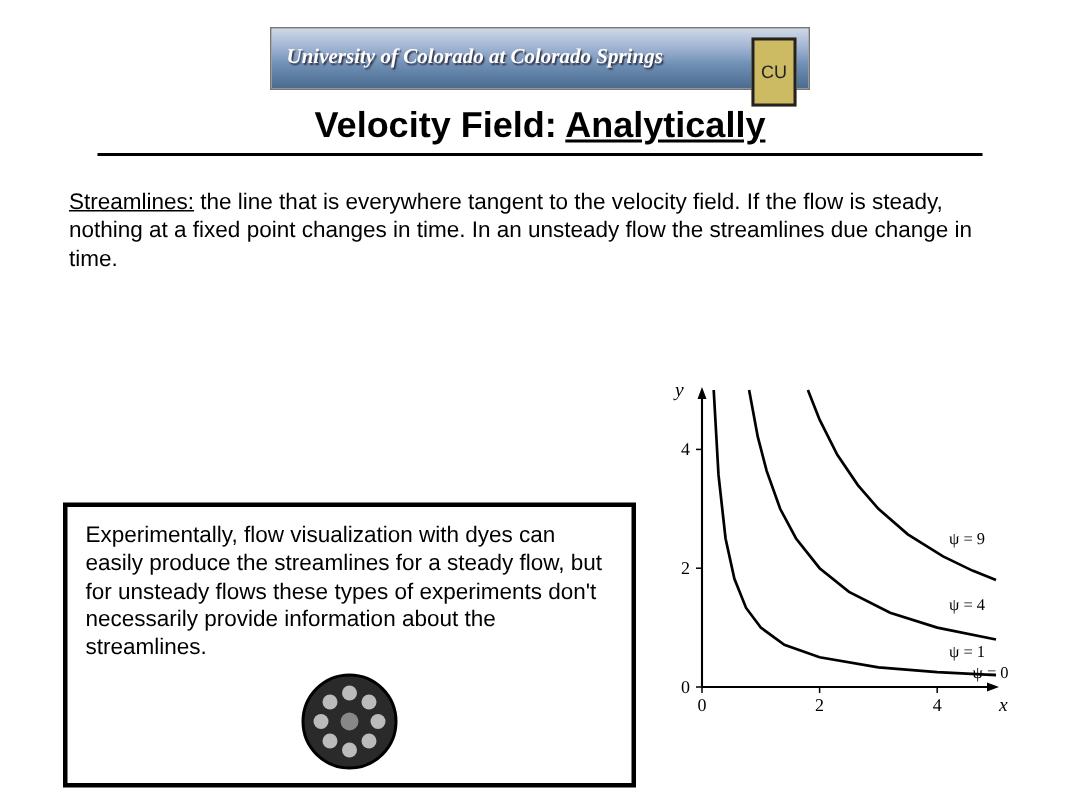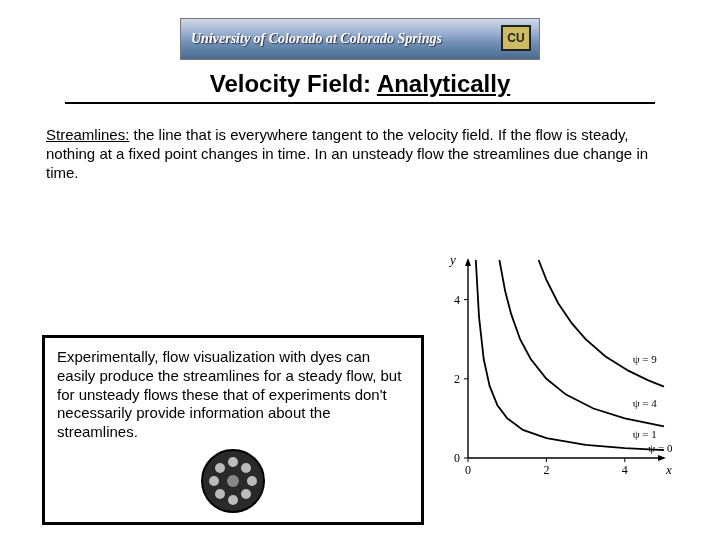--- a/index.html
+++ b/index.html
@@ -28,27 +28,27 @@
     font-size: 14px;
     margin-left: 10px;
     text-shadow: 1px 1px 1px #334;
     font-family: Georgia, serif;
   }
   .banner-logo {
     position: absolute;
     right: 8px;
     top: 6px;
     width: 30px;
-    height: 26px;
+    height: 46px;
     background: #cdbb63;
     border: 2px solid #222;
     display: flex;
     align-items: center;
     justify-content: center;
-    font-weight: bold;
+    font-weight: normal;
     font-size: 12px;
     color: #222;
   }
   .title {
     text-align: center;
     font-family: Arial, sans-serif;
     font-size: 24px;
     font-weight: bold;
     margin-bottom: 4px;
   }
@@ -151,21 +151,21 @@
       <path d="M61.4 8.0 L67.2 39.3 L73.1 61.9 L82.1 87.2 L92.7 107.0 L108.4 126.8 L128.0 142.6 L155.4 156.5 L186.8 166.4 L226.0 174.3" fill="none" stroke="#000" stroke-width="1.8"></path>
       <path d="M100.6 8.0 L108.4 27.8 L120.2 51.2 L133.9 71.4 L147.6 87.2 L167.2 104.2 L190.7 118.9 L210.3 128.4 L226.0 134.7" fill="none" stroke="#000" stroke-width="1.8"></path>
       <text x="210.32" y="200.06" font-size="11" font-family="serif">ψ = 0</text>
       <text x="194.64000000000001" y="186.2" font-size="11" font-family="serif">ψ = 1</text>
       <text x="194.64000000000001" y="154.51999999999998" font-size="11" font-family="serif">ψ = 4</text>
       <text x="194.64000000000001" y="110.96000000000001" font-size="11" font-family="serif">ψ = 9</text>
     </svg>
 </div>
 
 <div class="exp-box">
-  <div>Experimentally, flow visualization with dyes can easily produce the streamlines for a steady flow, but for unsteady flows these that of experiments don't necessarily provide information about the streamlines.</div>
+  <div>Experimentally, flow visualization with dyes can easily produce the streamlines for a steady flow, but for unsteady flows these types of experiments don't necessarily provide information about the streamlines.</div>
   <svg class="reel" viewBox="0 0 66 66">
     <circle cx="33" cy="33" r="31" fill="#2a2a2a" stroke="#000" stroke-width="2"></circle>
     <circle cx="33" cy="33" r="6" fill="#888"></circle>
     <circle cx="33" cy="14" r="5" fill="#bbb"></circle>
     <circle cx="33" cy="52" r="5" fill="#bbb"></circle>
     <circle cx="14" cy="33" r="5" fill="#bbb"></circle>
     <circle cx="52" cy="33" r="5" fill="#bbb"></circle>
     <circle cx="20" cy="20" r="5" fill="#bbb"></circle>
     <circle cx="46" cy="20" r="5" fill="#bbb"></circle>
     <circle cx="20" cy="46" r="5" fill="#bbb"></circle>

